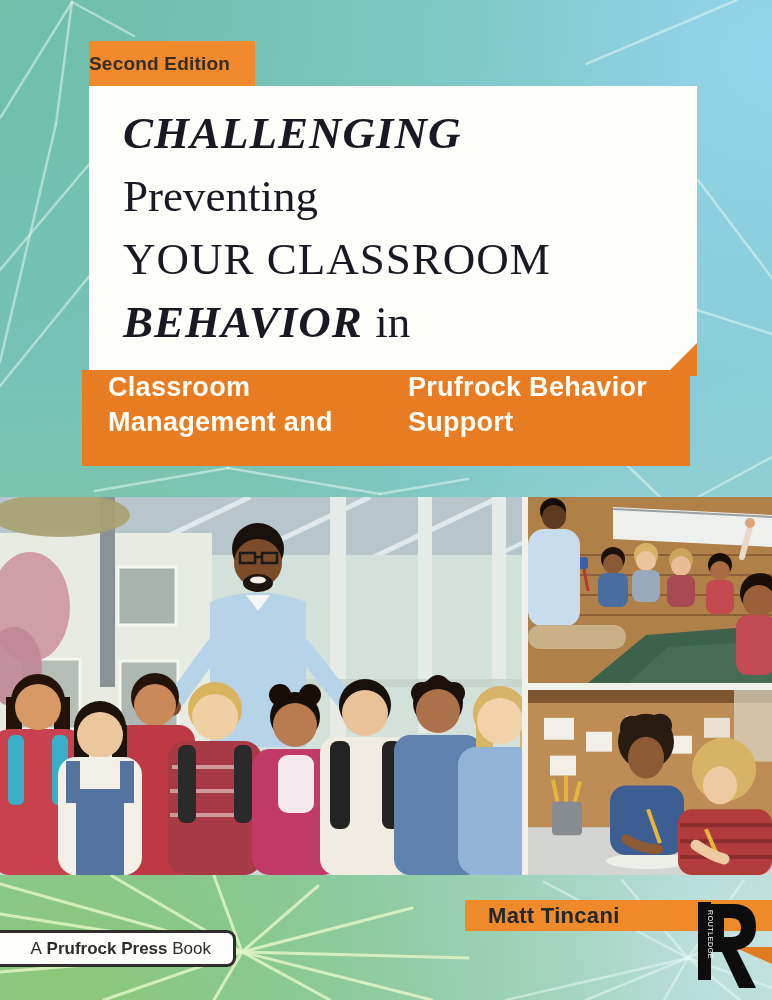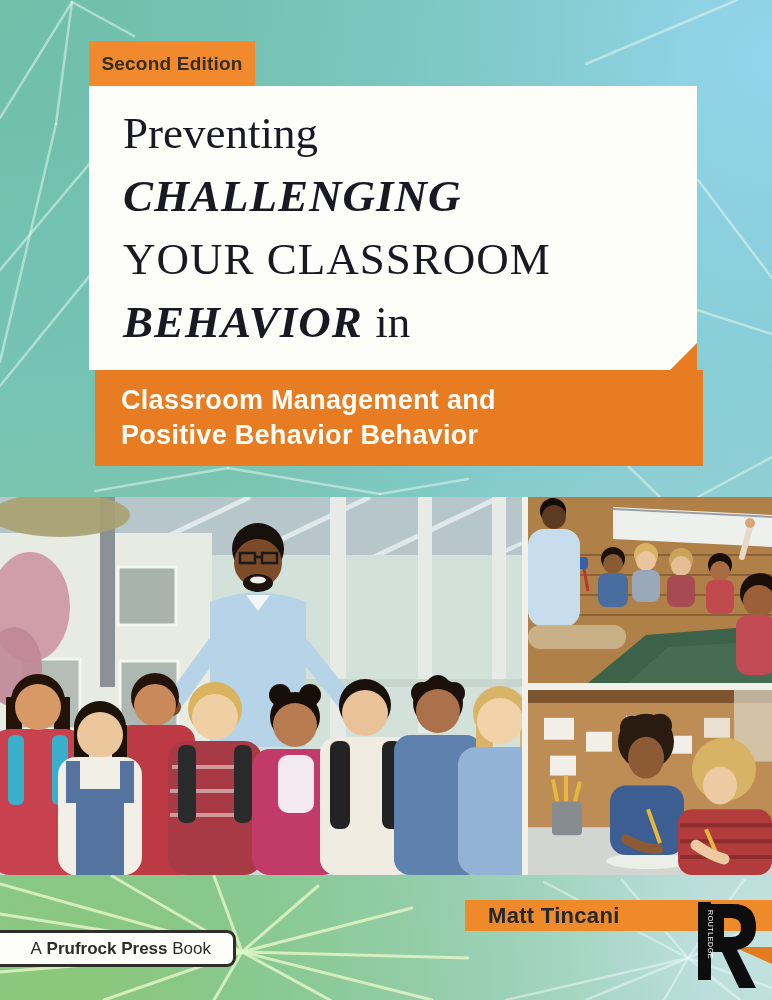--- a/index.html
+++ b/index.html
@@ -9,37 +9,37 @@
     background-color:#7cc6c0;
     background-image:
       radial-gradient(circle at 0% 0%, rgba(111,191,169,1) 0%, rgba(111,191,169,0) 55%),
       radial-gradient(circle at 100% 6%, rgba(146,212,234,1) 0%, rgba(146,212,234,0) 55%),
       radial-gradient(circle at 8% 100%, rgba(140,200,120,1) 0%, rgba(140,200,120,0) 52%),
       radial-gradient(circle at 100% 94%, rgba(201,228,225,0.95) 0%, rgba(201,228,225,0) 48%);
   }
   .mesh{position:absolute;left:0;top:0;z-index:1;}
   .edition-badge{
     position:absolute;left:89px;top:41px;width:166px;height:45px;z-index:5;
-    background:#f08a2c;display:flex;align-items:center;justify-content:center;
+    background:#f08a2c;display:flex;align-items:center;
   }
   .edition-badge span{font-size:19px;font-weight:700;color:#352e24;letter-spacing:.2px;}
   .corner-fill{position:absolute;left:645px;top:336px;width:52px;height:40px;background:#e87c22;z-index:3;}
   .title-box{
     position:absolute;left:89px;top:86px;width:608px;height:284px;background:#fdfdfa;z-index:4;
     clip-path:polygon(0 0,100% 0,100% calc(100% - 27px),calc(100% - 27px) 100%,0 100%);
     padding:16px 0 0 34px;box-sizing:border-box;
     font-family:"Liberation Serif",serif;color:#191923;
   }
   .title-line{display:block;font-size:45px;line-height:63px;white-space:nowrap;}
   .t-em{font-style:italic;font-weight:700;letter-spacing:.5px;}
   .t-caps{letter-spacing:1px;}
   .t-tail{margin-left:.28em;}
   .subtitle-banner{
-    position:absolute;left:95px;top:370px;width:608px;height:96px;background:#e87c22;z-index:3;
-    display:flex;flex-direction:column;justify-content:center;padding-left:26px;box-sizing:border-box;
+    position:absolute;left:82px;top:370px;width:608px;height:96px;background:#e87c22;z-index:3;
+    display:flex;flex-direction:row;justify-content:center;padding-left:26px;box-sizing:border-box;
   }
   .subtitle-banner span{font-size:27px;font-weight:700;color:#fffdf8;line-height:35px;letter-spacing:.3px;}
   .collage{position:absolute;left:0;top:497px;width:772px;height:378px;background:#f1f1ec;z-index:2;display:flex;}
   .collage .col-left{width:522px;height:378px;}
   .collage .gap-v{width:6px;height:378px;}
   .collage .col-right{width:244px;height:378px;display:flex;flex-direction:column;}
   .collage .row-top{width:244px;height:186px;}
   .collage .gap-h{height:7px;}
   .collage .row-bottom{width:244px;height:185px;}
   .collage svg{display:block;width:100%;height:100%;}
@@ -110,29 +110,29 @@
     </g>
   </svg>
 
   <div class="edition-badge">
     <span>Second Edition</span>
   </div>
 
   <div class="corner-fill"></div>
 
   <div class="title-box">
+    <span class="title-line t-em t-caps">CHALLENGING</span>
     <span class="title-line">Preventing</span>
-    <span class="title-line t-em t-caps">CHALLENGING</span>
     <span class="title-line t-caps">YOUR CLASSROOM</span>
     <span class="title-line"><span class="t-em t-caps">BEHAVIOR</span><span class="t-tail">in</span></span>
   </div>
 
   <div class="subtitle-banner">
     <span>Classroom Management and</span>
-    <span>Positive Behavior Behavior</span>
+    <span>Prufrock Behavior Support</span>
   </div>
 
   <div class="collage">
     <div class="col-left">
       <svg viewBox="0 0 522 378" preserveAspectRatio="none">
         <rect x="0" y="0" width="522" height="378" fill="#c9d6d2"></rect>
         <g>
           <rect x="0" y="0" width="522" height="100" fill="#b7c6cb"></rect>
           <line x1="40" y1="100" x2="250" y2="0" stroke="#dfe8ea" stroke-width="5"></line>
           <line x1="160" y1="100" x2="370" y2="0" stroke="#dfe8ea" stroke-width="5"></line>

